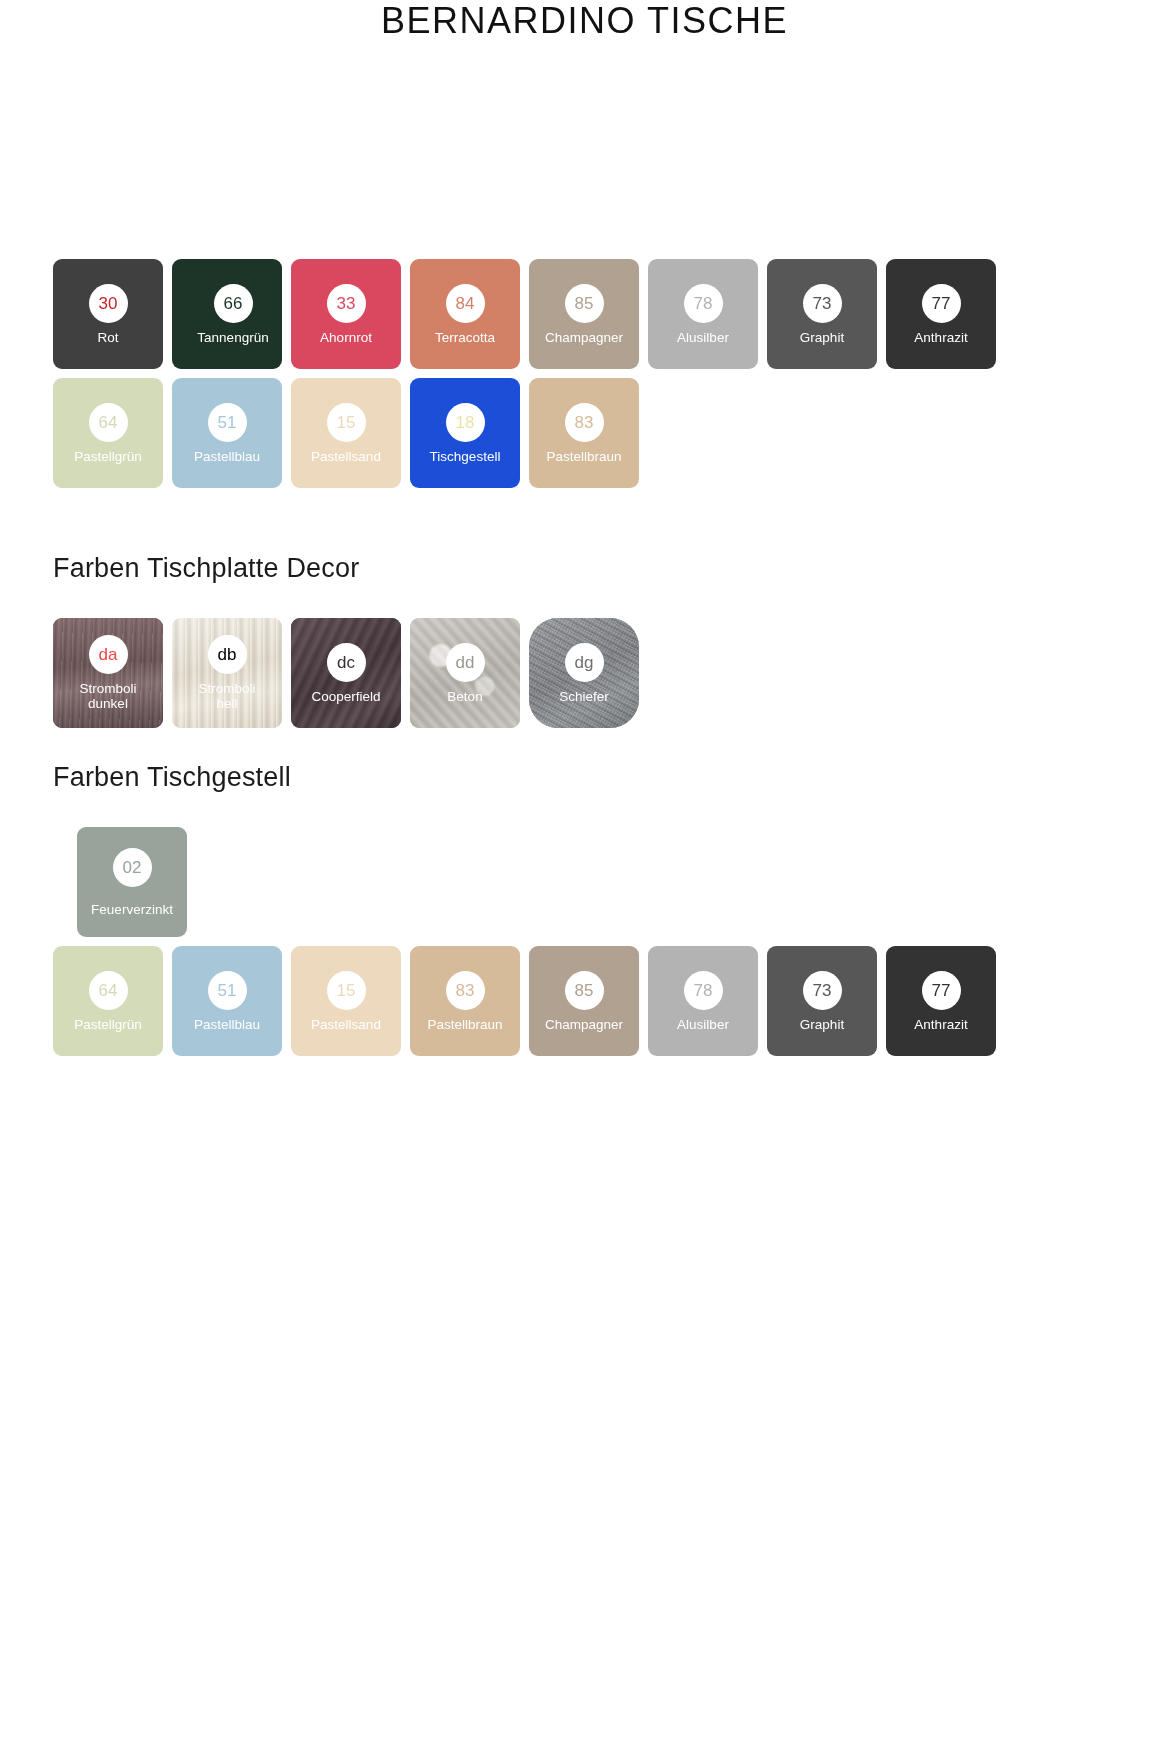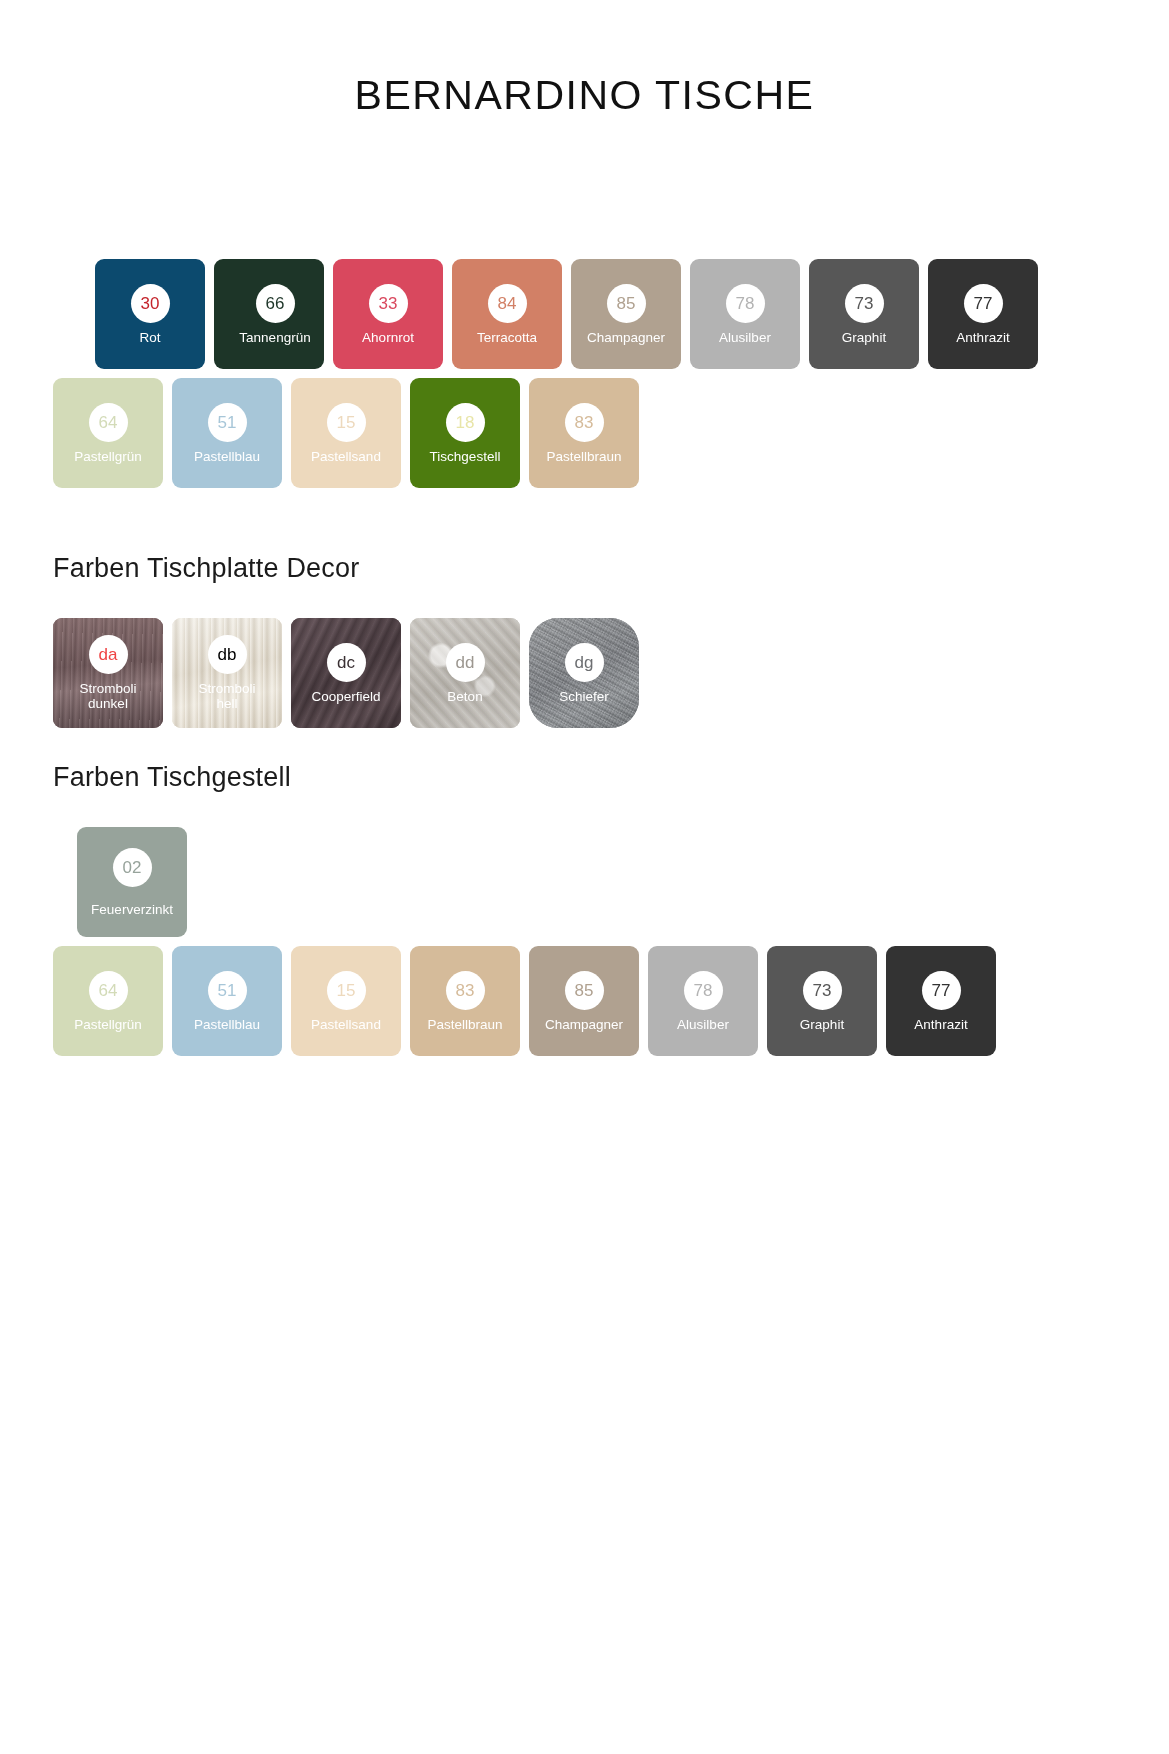--- a/index.html
+++ b/index.html
@@ -13,26 +13,25 @@
   .page {
     position: relative;
     width: 1169px;
     height: 1754px;
     background: #ffffff;
     overflow: hidden;
   }
 
   .title {
     text-align: center;
-    font-size: 41px;
+    font-size: 36px;
     font-weight: 400;
     letter-spacing: 1.5px;
     color: #111111;
     margin: 0;
-    padding-top: 72px;
     font-family: "Liberation Sans", sans-serif;
   }
 
   .section {
     padding-left: 53px;
   }
   .section-title {
     font-size: 27px;
     font-weight: 400;
     color: #1b1b1b;
@@ -105,21 +104,21 @@
 </head>
 <body>
 
 <div class="page">
 
   <h1 class="title">BERNARDINO TISCHE</h1>
 
   <div id="sections-root">
       <div class="section" style="position: absolute; top: 225px; left: 0px;">
         <div class="swatch-row" style="margin-top: 34px;">
-          <div class="swatch" style="background: #0c4a6e; margin-left: 42px;">
+          <div class="swatch" style="background: #404040;">
             <div class="swatch-badge" style="color: rgb(196, 36, 44);">30</div>
             <div class="swatch-label" style="color: rgb(255, 255, 255);">Rot</div>
           </div>
           <div class="swatch" style="background: rgb(29, 53, 40); padding-left: 12px;">
             <div class="swatch-badge" style="color: rgb(29, 53, 40);">66</div>
             <div class="swatch-label" style="color: rgb(255, 255, 255);">Tannengrün</div>
           </div>
           <div class="swatch" style="background: rgb(217, 72, 94);">
             <div class="swatch-badge" style="color: rgb(217, 72, 94);">33</div>
             <div class="swatch-label" style="color: rgb(255, 255, 255);">Ahornrot</div>
@@ -151,21 +150,21 @@
             <div class="swatch-label" style="color: rgb(255, 255, 255);">Pastellgrün</div>
           </div>
           <div class="swatch" style="background: rgb(167, 198, 216);">
             <div class="swatch-badge" style="color: rgb(167, 198, 216);">51</div>
             <div class="swatch-label" style="color: rgb(255, 255, 255);">Pastellblau</div>
           </div>
           <div class="swatch" style="background: rgb(237, 217, 189);">
             <div class="swatch-badge" style="color: rgb(237, 217, 189);">15</div>
             <div class="swatch-label" style="color: rgb(255, 255, 255);">Pastellsand</div>
           </div>
-          <div class="swatch" style="background: #4d7c0f;">
+          <div class="swatch" style="background: #1d4ed8;">
             <div class="swatch-badge" style="color: rgb(232, 229, 168);">18</div>
             <div class="swatch-label" style="color: rgb(255, 255, 255);">Tischgestell</div>
           </div>
           <div class="swatch" style="background: rgb(213, 187, 154);">
             <div class="swatch-badge" style="color: rgb(213, 187, 154);">83</div>
             <div class="swatch-label" style="color: rgb(255, 255, 255);">Pastellbraun</div>
           </div>
         </div>
       </div>
       <div class="section" style="position: absolute; top: 553px; left: 0px;">

